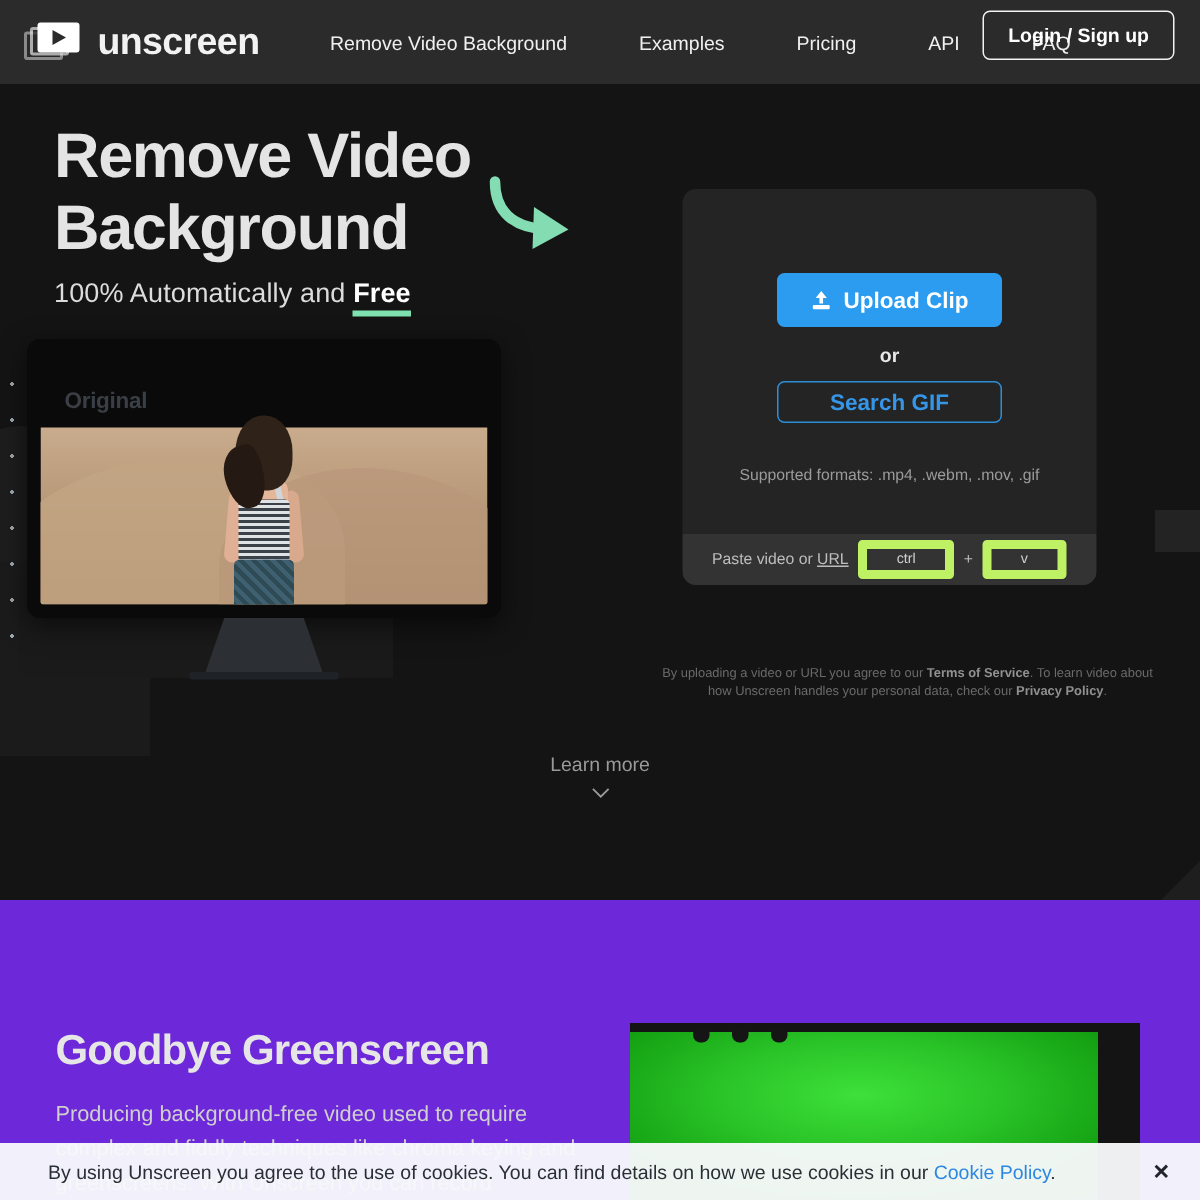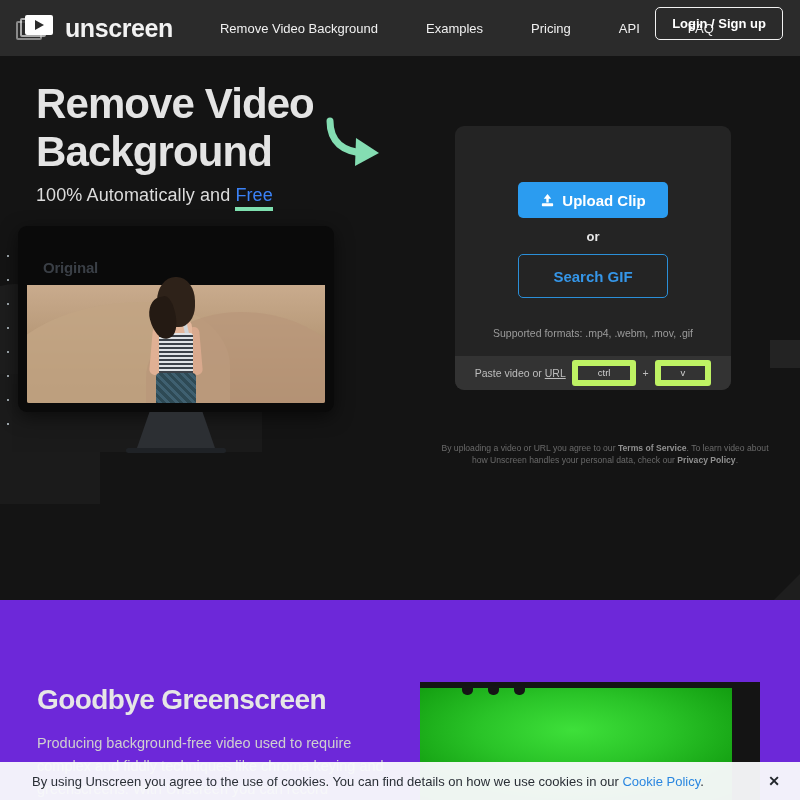--- a/index.html
+++ b/index.html
@@ -80,21 +80,21 @@
 
   .headline {
     position: absolute; left: 36px; top: 36px;
     font-size: 42px; line-height: 48px; font-weight: 700;
     color: #e4e4e4; letter-spacing: -0.9px; width: 330px;
   }
   .subhead {
     position: absolute; left: 36px; top: 141px;
     font-size: 18px; color: #dcdcdc; font-weight: 400; letter-spacing: 0.1px;
   }
-  .subhead b { font-weight: 400; color: #3b82f6; position: relative; }
+  .subhead b { font-weight: 700; color: #ffffff; position: relative; }
   .subhead b::after {
     content: ""; position: absolute; left: 0; right: 0; bottom: -6px; height: 4px;
     background: #7fe0b0;
   }
 
   .arrow { position: absolute; left: 325px; top: 72px; }
 
   
   .monitor { position: absolute; left: 18px; top: 182px; width: 316px; }
   .screen-frame {
@@ -167,21 +167,21 @@
   }
   .card-body { flex: 1; width: 100%; display: flex; flex-direction: column; align-items: center; padding-top: 56px; }
   .upload-btn {
     width: 150px; height: 36px; background: #2b9cf0; border: none; border-radius: 5px;
     color: #fff; font-size: 15px; font-weight: 700; cursor: pointer;
     display: flex; align-items: center; justify-content: center; gap: 7px;
     font-family: "Liberation Sans", sans-serif;
   }
   .or-text { font-size: 13px; font-weight: 700; color: #e8e8e8; margin: 11px 0 10px; }
   .gif-btn {
-    width: 150px; height: 44px; background: transparent; border: 1px solid #2b8fd8;
+    width: 150px; height: 28px; background: transparent; border: 1px solid #2b8fd8;
     border-radius: 5px; color: #3596e8; font-size: 15px; font-weight: 700; cursor: pointer;
     font-family: "Liberation Sans", sans-serif;
   }
   .formats { font-size: 10.5px; color: #9b9b9b; margin-top: 29px; }
   .card-footer {
     width: 100%; height: 34px; background: #333333;
     display: flex; align-items: center; justify-content: center; gap: 6px;
     font-size: 10.5px; color: #bdbdbd;
   }
   .card-footer u { text-decoration: underline; cursor: pointer; }
@@ -329,20 +329,26 @@
         <span>+</span>
         <span class="kbd">v</span>
       </div>
     </div>
 
     <div class="legal">
       <span>By uploading a video or URL you agree to our </span><b>Terms of Service</b><span>. To learn video about</span>
       <span>how Unscreen handles your personal data, check our </span><b>Privacy Policy</b><span>.</span>
     </div>
 
+    <div class="learn">
+      <span>Learn more</span>
+      <svg class="chev" viewBox="0 0 14 8">
+        <path d="M1 1 L7 7 L13 1" stroke="#9a9a9a" stroke-width="1.4" fill="none"></path>
+      </svg>
+    </div>
   </div>
 
   <div class="section2">
     <div class="green-photo">
       <div class="strip-top"></div>
       <div class="lamp" style="left:42px;"></div>
       <div class="lamp" style="left:68px;"></div>
       <div class="lamp" style="left:94px;"></div>
       <div class="diag1"></div>
 

